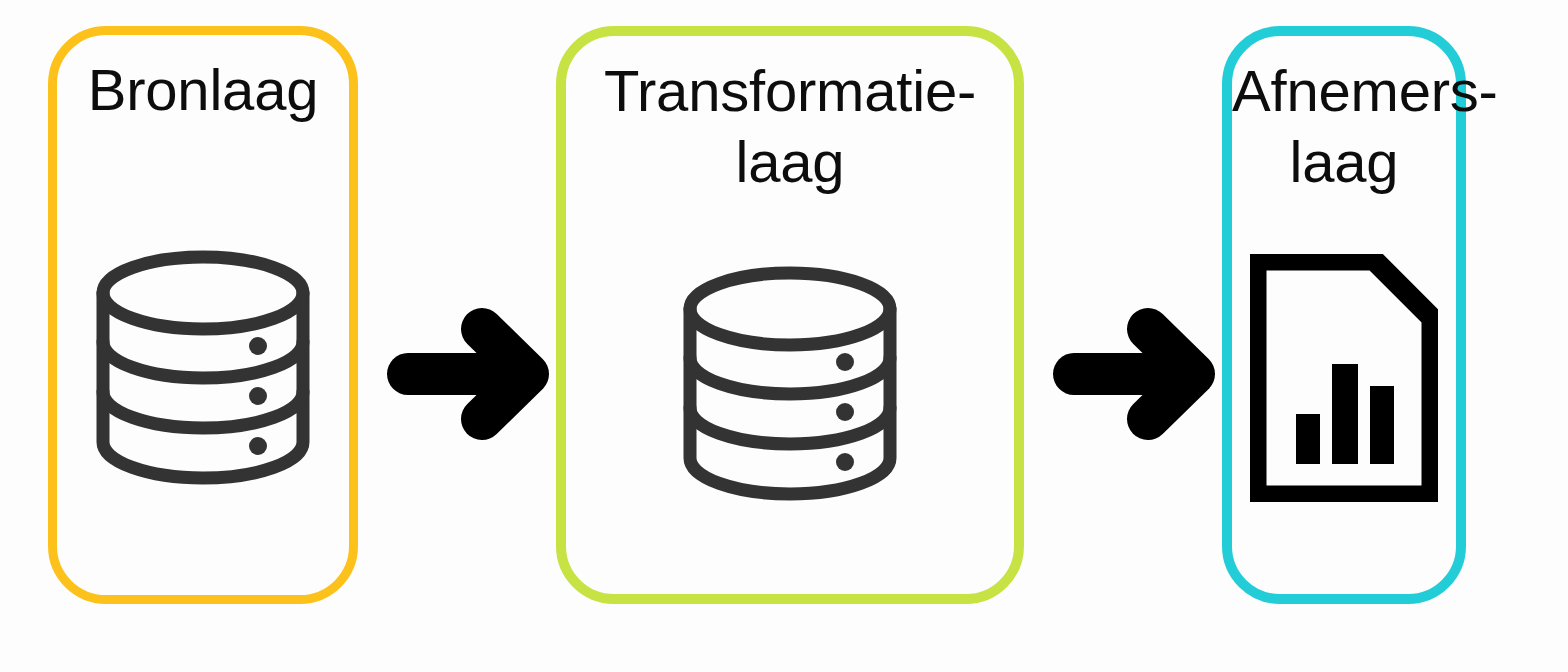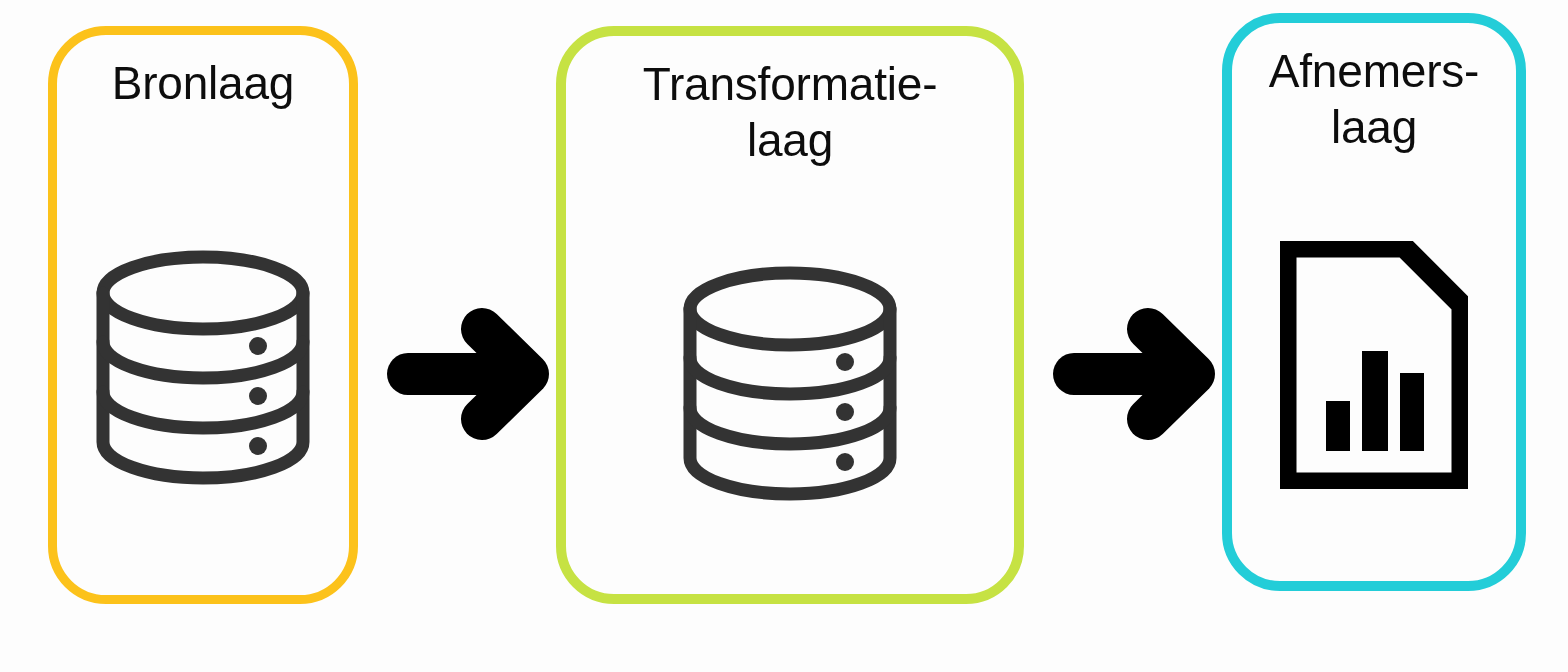--- a/index.html
+++ b/index.html
@@ -24,30 +24,30 @@
     position: absolute;
     box-sizing: border-box;
     background: transparent;
     border-style: solid;
     border-radius: 58px;
   }
   .layer-box.source   { left: 48px;   top: 26px; width: 310px; height: 578px;
                         border-width: 9px;  border-color: #fcc21b; }
   .layer-box.transform{ left: 556px;  top: 26px; width: 468px; height: 578px;
                         border-width: 10px; border-color: #c6e243; padding-left: 44px; }
-  .layer-box.consumer { left: 1222px; top: 13px; width: 304px; height: 578px;
+  .layer-box.consumer { left: 1222px; top: 26px; width: 244px; height: 578px;
                         border-width: 10px; border-color: #23cdd8; }
 
   .layer-title {
     position: absolute;
     left: 0;
     right: 0;
     text-align: center;
     color: #0d0d0d;
-    font-size: 46px;
+    font-size: 58px;
     line-height: 1.22;
     font-weight: 400;
     letter-spacing: -0.2px;
     white-space: pre-line;
   }
   .layer-box.source   .layer-title { top: 20px; }
   .layer-box.transform .layer-title { top: 20px; }
   .layer-box.consumer .layer-title { top: 20px; }
 
   

